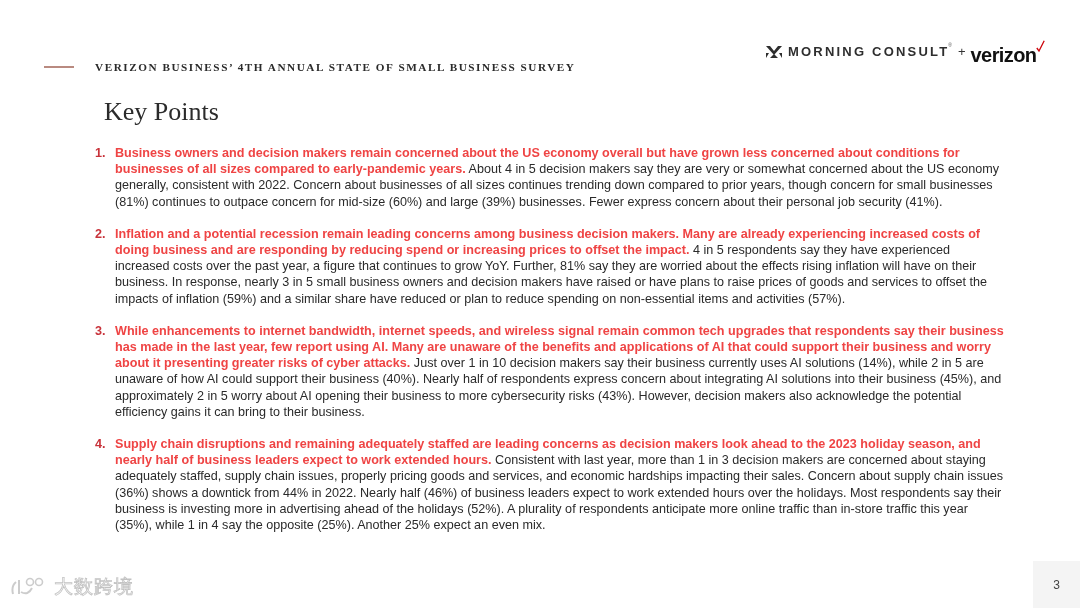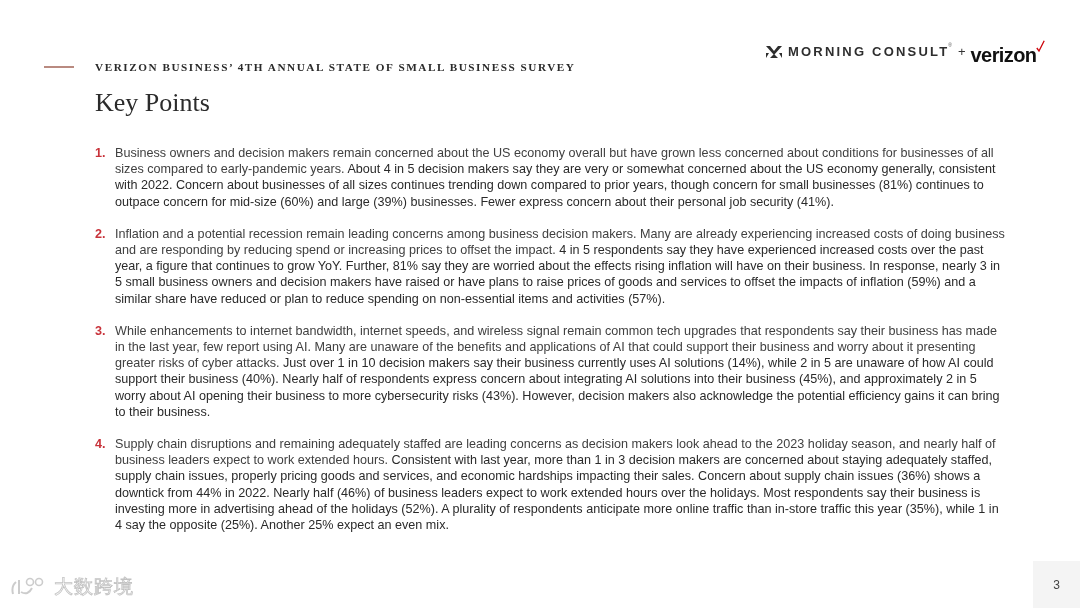--- a/index.html
+++ b/index.html
@@ -34,21 +34,21 @@
     color: #2b2b2b;
     white-space: nowrap;
   }
   .page-title {
     position: absolute;
     left: 95px;
     top: 88px;
     font-family: "Liberation Serif", serif;
     font-size: 26px;
     color: #2b2b2b;
-    margin: 0;
+    margin: 9px;
     font-weight: normal;
   }
   .logo {
     position: absolute;
     left: 766px;
     top: 44px;
     display: flex;
     align-items: flex-start;
     height: 20px;
     white-space: nowrap;
@@ -111,22 +111,22 @@
     margin-bottom: 16px;
   }
   .point-num {
     position: absolute;
     left: 0;
     top: 0;
     color: #c8323a;
     font-weight: bold;
   }
   .point-bold {
-    font-weight: normal;
-    color: #404040;
+    font-weight: bold;
+    color: #ef4444;
   }
   .watermark {
     position: absolute;
     left: 10px;
     top: 574px;
     display: flex;
     align-items: center;
     opacity: 0.85;
   }
   .watermark-logo {

